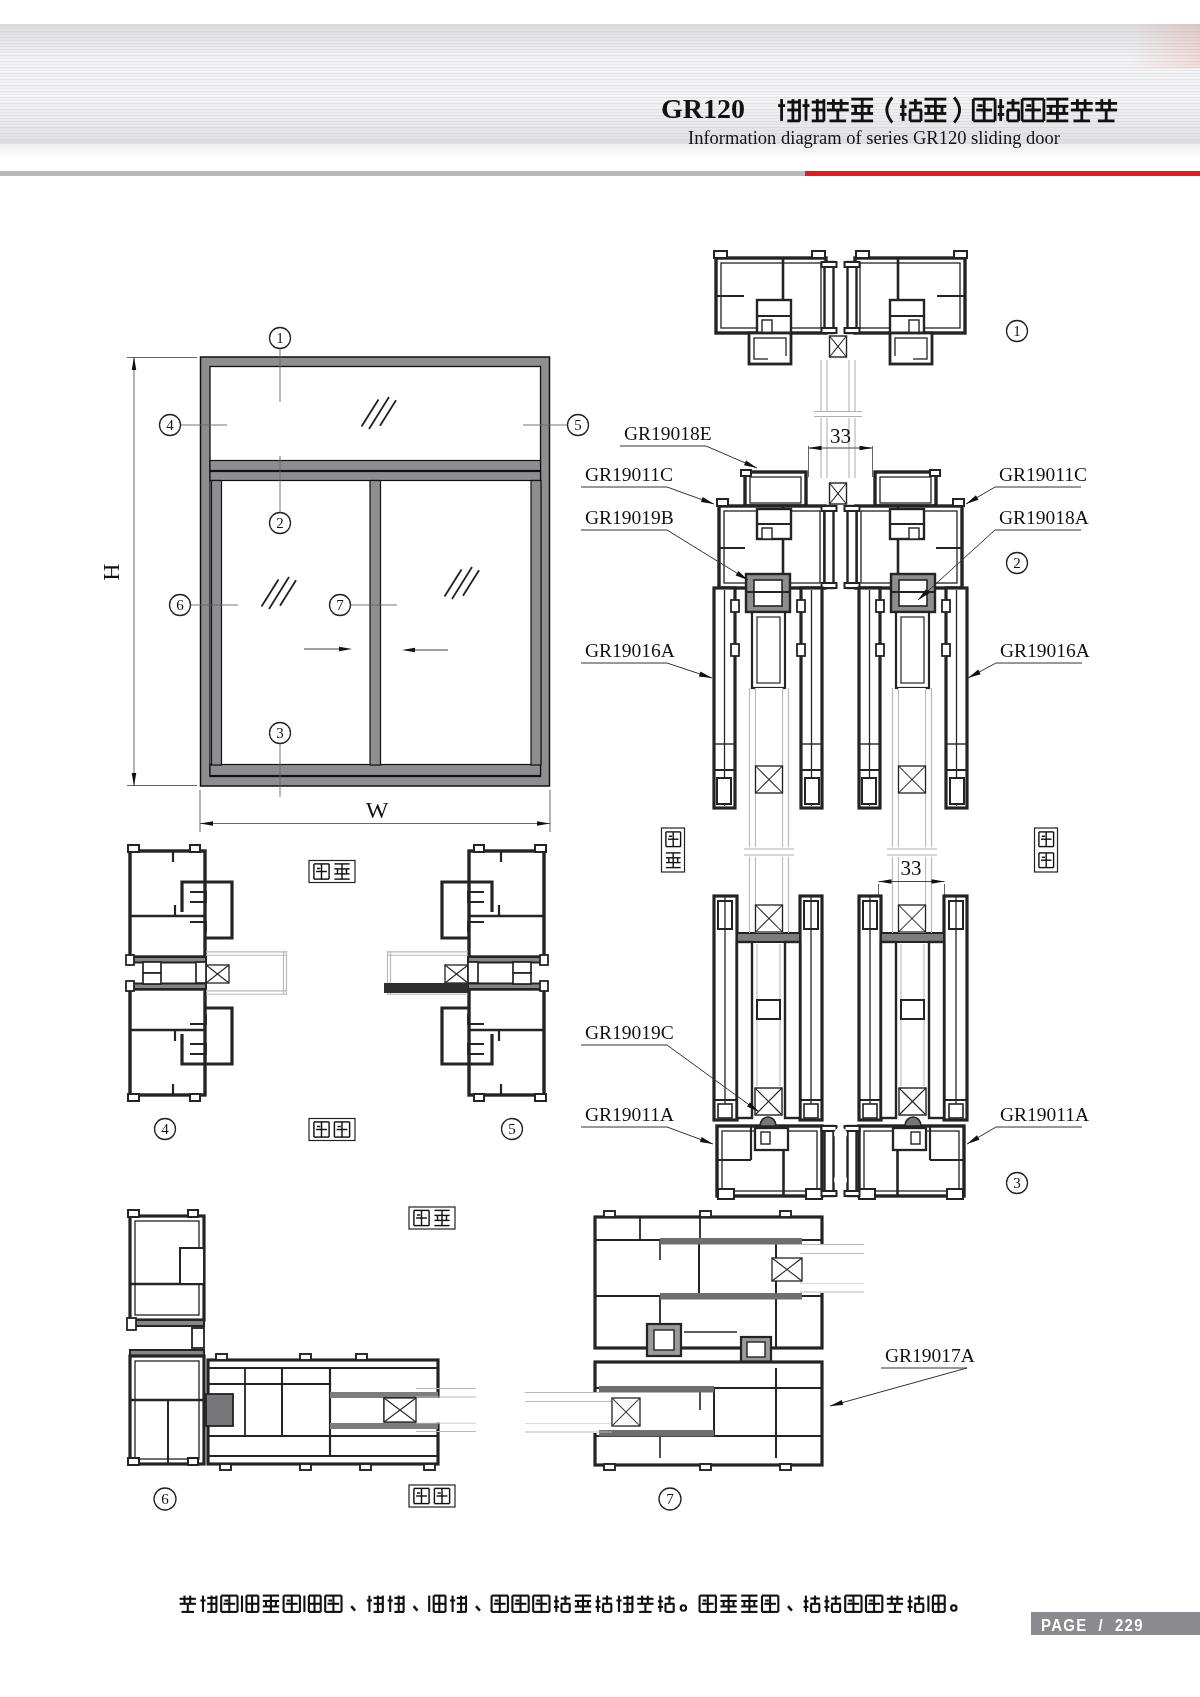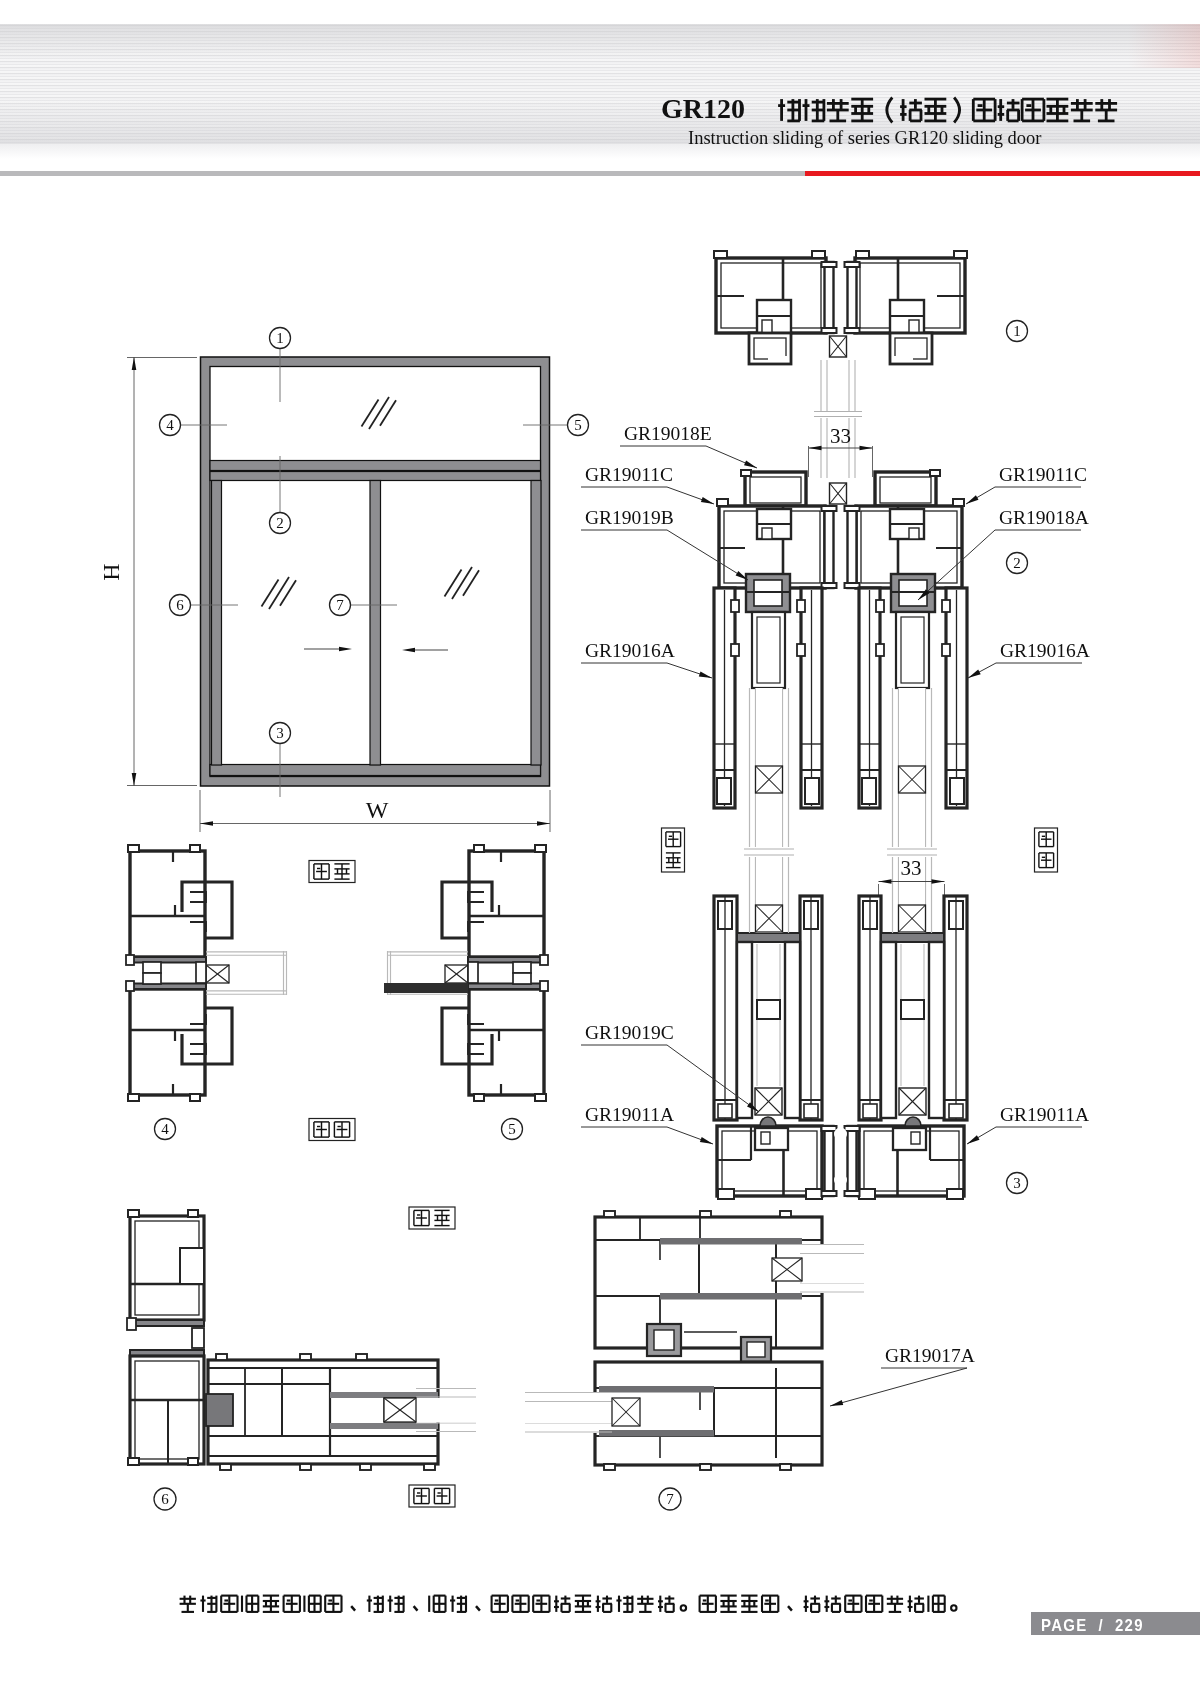--- a/index.html
+++ b/index.html
@@ -28,21 +28,21 @@
     <div class="metal2"></div>
     <div class="metal3"></div>
     <div class="redglow"></div>
 
 <div class="divgray"></div>
 
 <div class="divred"></div>
 
 <div class="grtitle">GR120</div>
 
-<div class="entitle">Instruction sliding of series GR120 sliding door</div>
+<div class="entitle">Information diagram of series GR120 sliding door</div>
 
 
 <div class="pagebar"></div>
     <div class="pagetxt">PAGE&nbsp;&nbsp;/&nbsp;&nbsp;229</div>
 <svg width="1200" height="1697" viewBox="0 0 1200 1697" xmlns="http://www.w3.org/2000/svg">
 
 <g>
         <line x1="781.6" y1="99.1" x2="781.6" y2="120.9" stroke="#111" stroke-width="2.808"></line>
         <line x1="778.1" y1="105.6" x2="785.1" y2="105.6" stroke="#111" stroke-width="2.808"></line>
         <line x1="787.3" y1="102.1" x2="799.9" y2="102.1" stroke="#111" stroke-width="2.808"></line>

